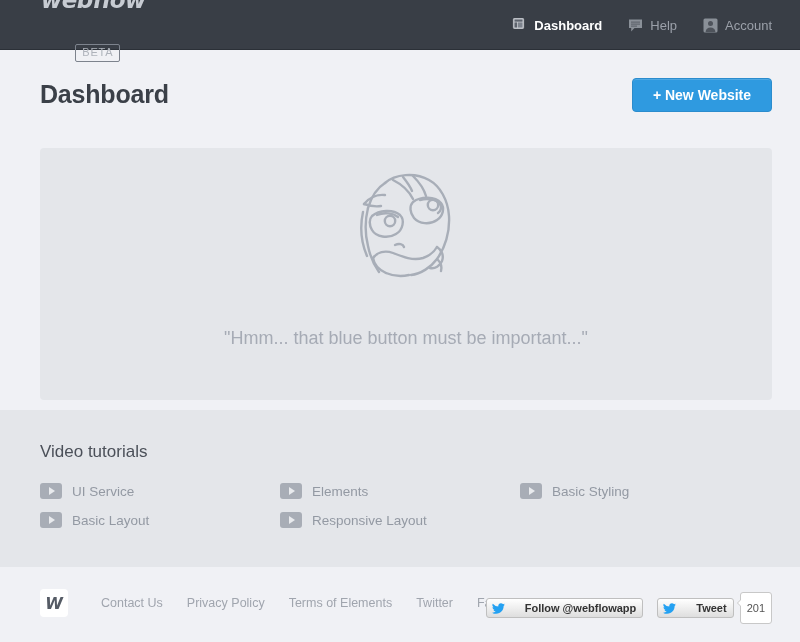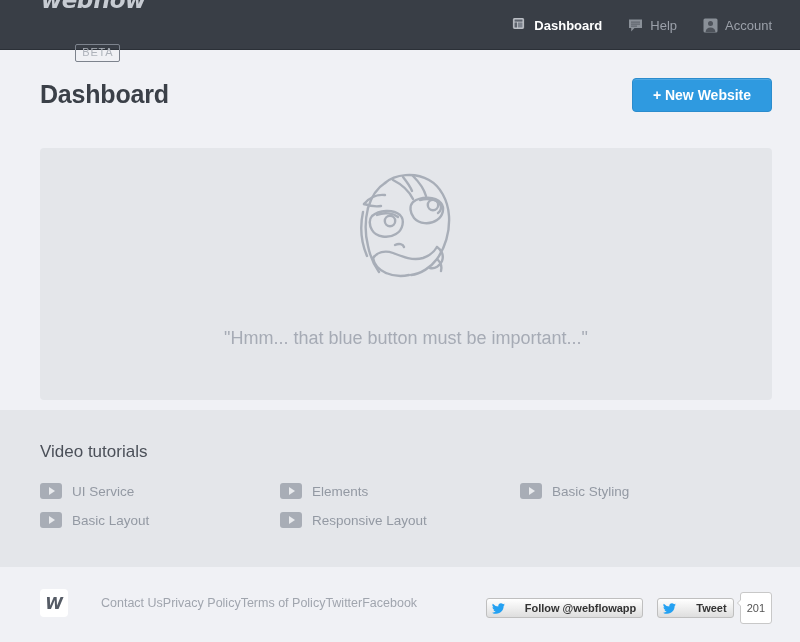--- a/index.html
+++ b/index.html
@@ -114,21 +114,21 @@
   .foot-left {
     position: absolute; left: 40px; top: 22px;
     display: flex; align-items: center;
   }
   .w-logo {
     width: 28px; height: 28px; background: #ffffff; border-radius: 4px;
     display: flex; align-items: center; justify-content: center;
     color: #555b65; font-size: 16px; font-weight: bold; font-style: italic;
     font-family: "DejaVu Sans", sans-serif;
   }
-  .foot-links { display: flex; margin-left: 33px; }
+  .foot-links { display: flex; gap: 24px; margin-left: 33px; }
   .foot-link { font-size: 12.5px; color: #a0a5ae; cursor: pointer; }
 
   .foot-right {
     position: absolute; right: 28px; top: 25px;
     display: flex; align-items: center; gap: 14px;
   }
   .tw-btn {
     display: flex; align-items: center; gap: 20px;
     height: 20px; padding: 0 6px 0 5px;
     background: linear-gradient(#ffffff, #dedede);
@@ -312,21 +312,21 @@
 
     </div>
   </div>
 
   <div class="footer">
     <div class="foot-left">
       <div class="w-logo">W</div>
       <div class="foot-links">
         <span class="foot-link">Contact Us</span>
         <span class="foot-link">Privacy Policy</span>
-        <span class="foot-link">Terms of Policy</span>
+        <span class="foot-link">Terms of Elements</span>
         <span class="foot-link">Twitter</span>
         <span class="foot-link">Facebook</span>
       </div>
     </div>
 
     <div class="foot-right">
       <div class="tw-btn">
         <span>
           <svg class="bird" viewBox="0 0 16 13">
             <path d="M16 1.5a6.5 6.5 0 0 1-1.9.5A3.3 3.3 0 0 0 15.5.2a6.6 6.6 0 0 1-2.1.8A3.3 3.3 0 0 0 7.8 4a9.3 9.3 0 0 1-6.8-3.4 3.3 3.3 0 0 0 1 4.4A3.2 3.2 0 0 1 .5 4.6v.1a3.3 3.3 0 0 0 2.6 3.2 3.3 3.3 0 0 1-1.5.1 3.3 3.3 0 0 0 3 2.3A6.6 6.6 0 0 1 0 11.6a9.3 9.3 0 0 0 5 1.5c6 0 9.3-5 9.3-9.3v-.4A6.6 6.6 0 0 0 16 1.5z" fill="#24a1f2"></path>

